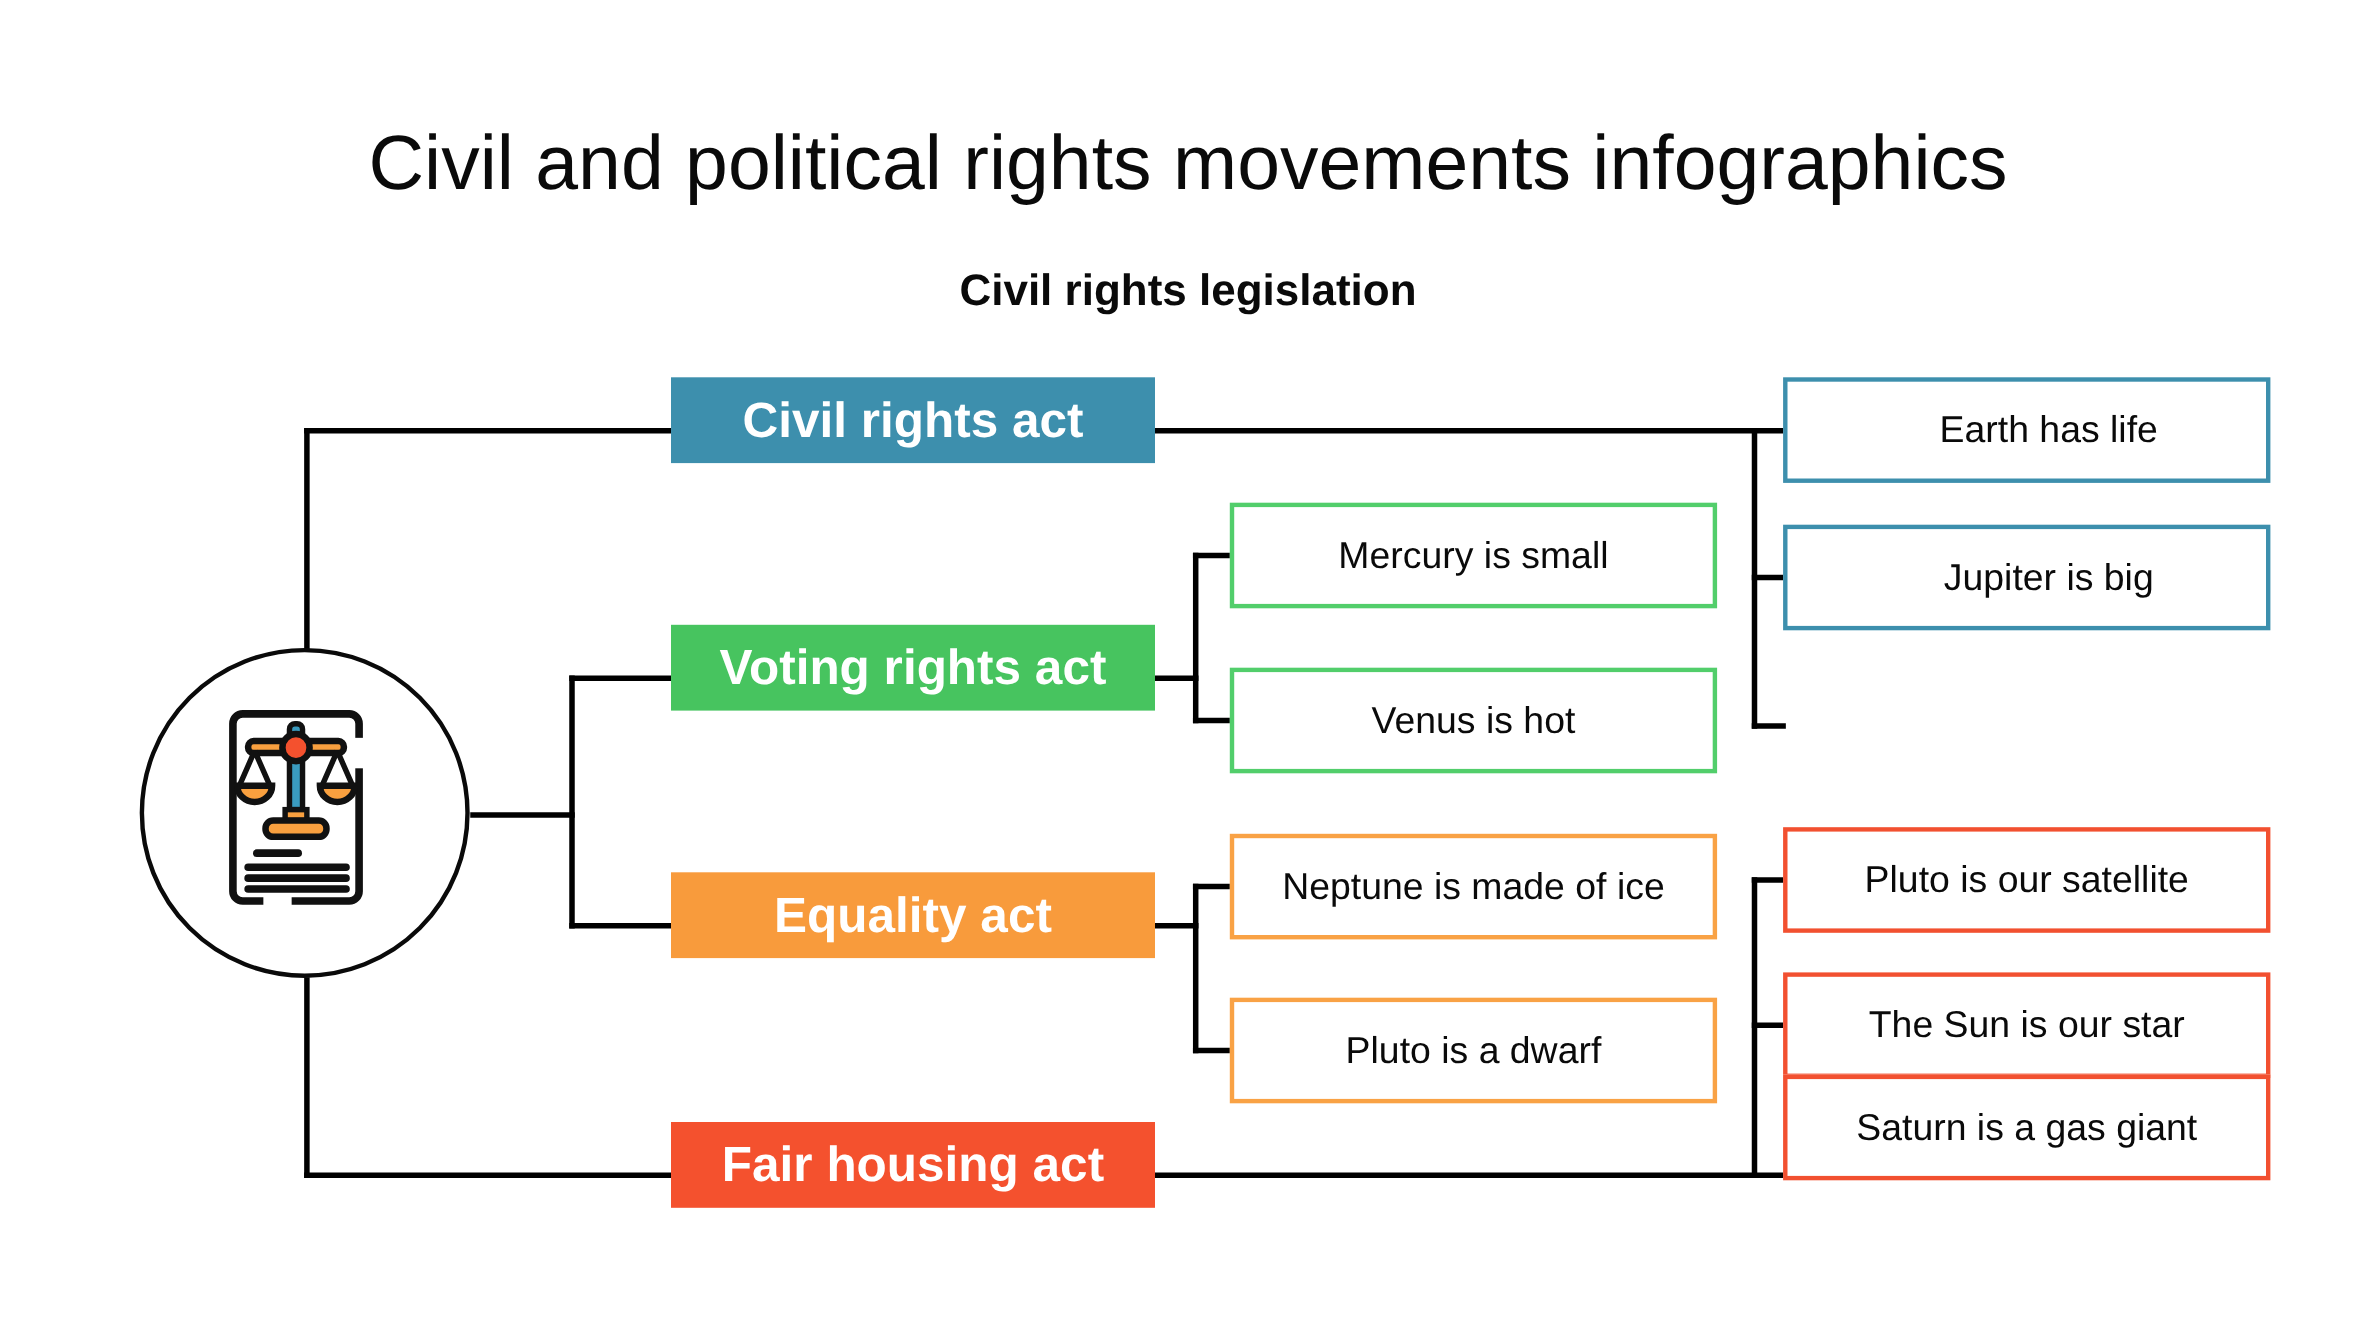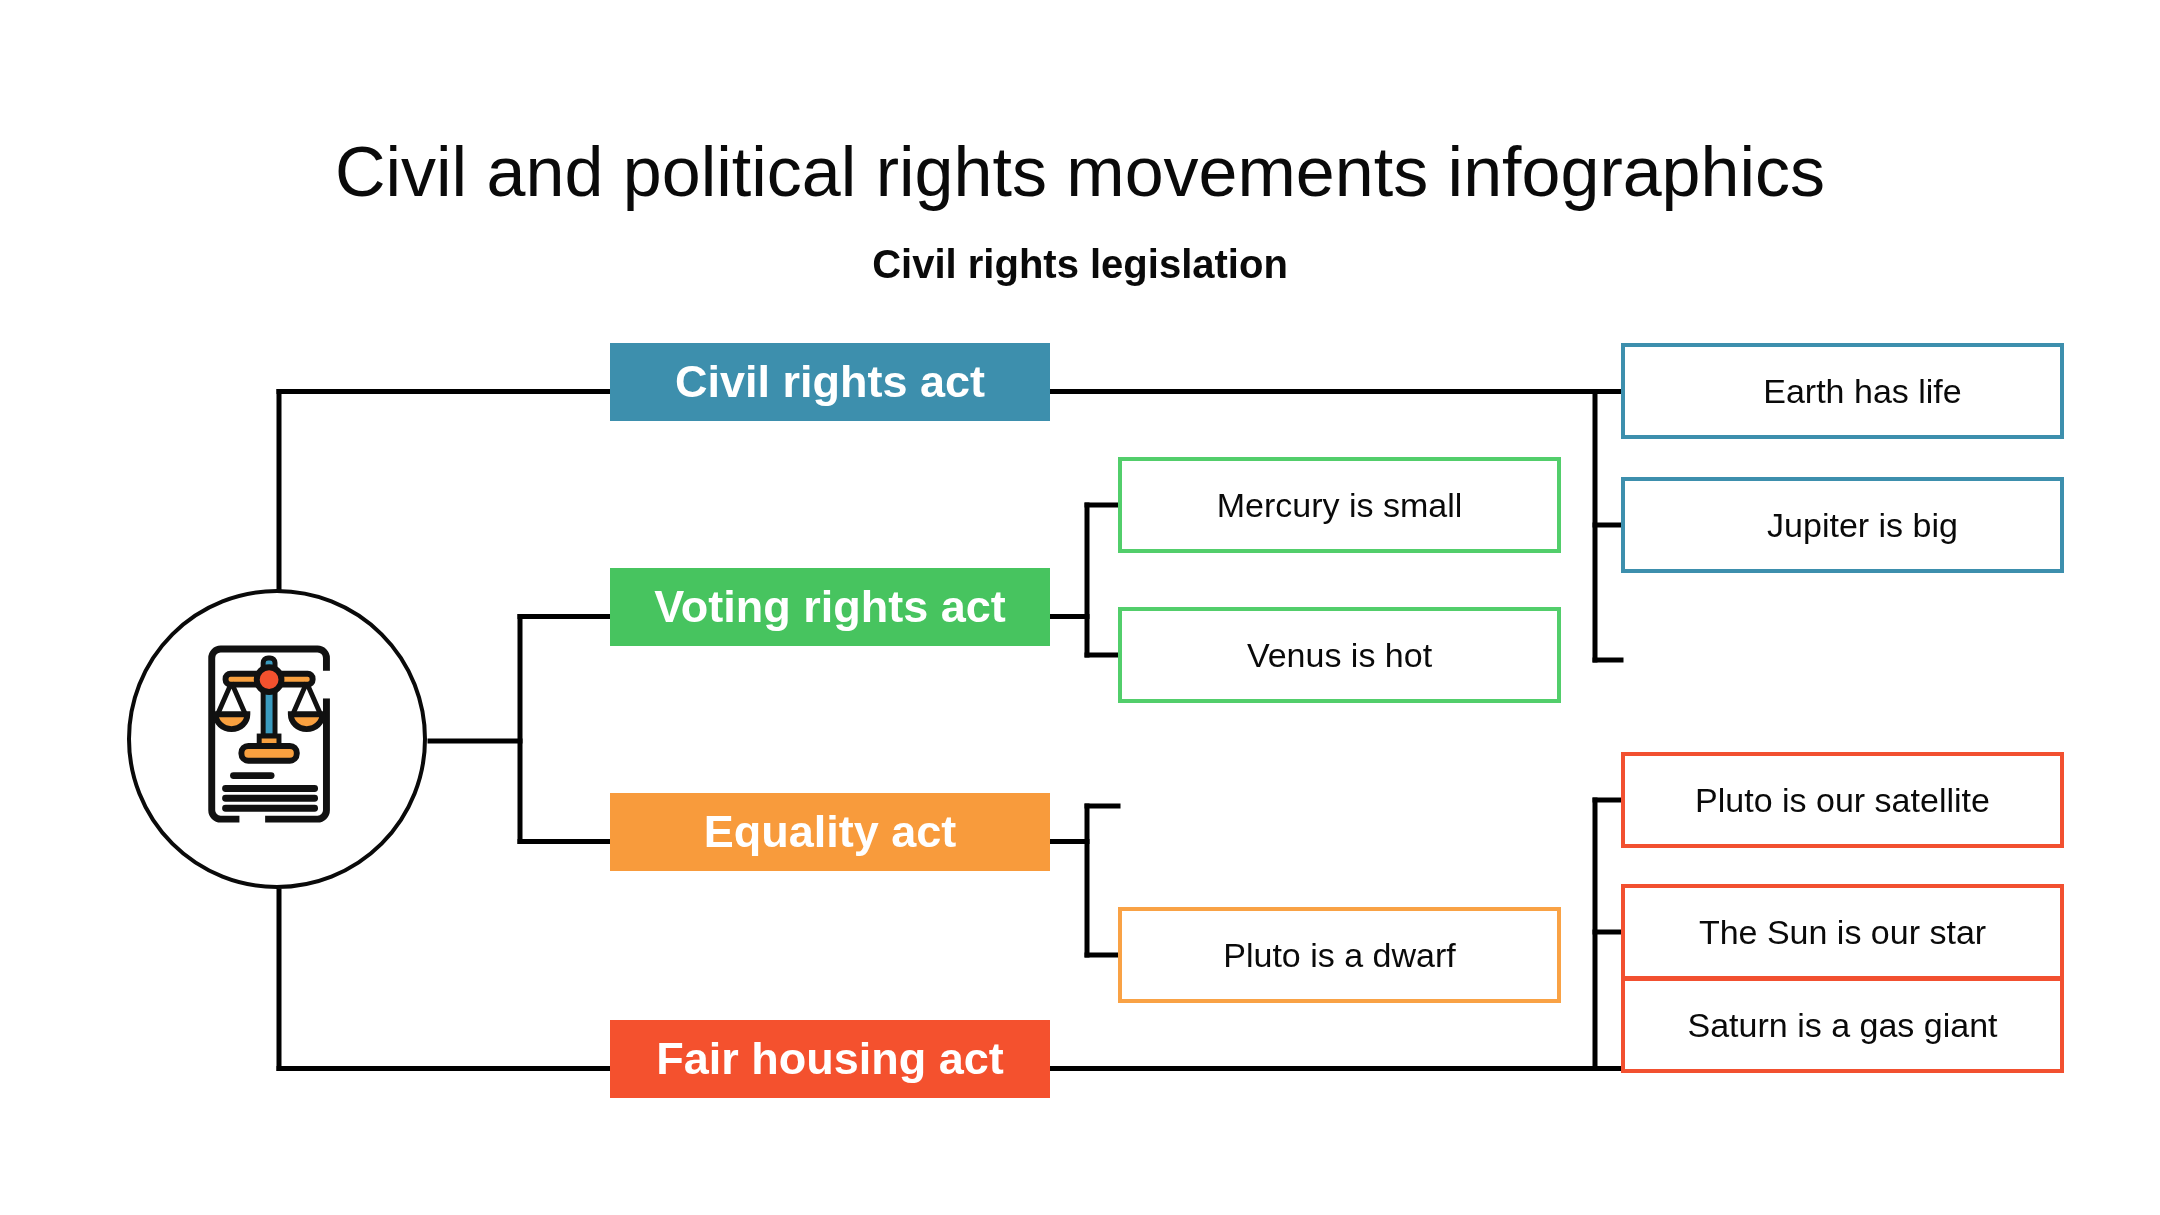--- a/index.html
+++ b/index.html
@@ -8,21 +8,20 @@
     width:2160px;height:1215px;
     background:#ffffff;
     font-family:"Liberation Sans", sans-serif;
     overflow:hidden;
   }
   .title{
     position:absolute;top:108px;left:0;width:100%;
     text-align:center;
     font-size:70px;font-weight:400;color:#0a0a0a;
     letter-spacing:0px;
-    margin-top:24px;
   }
   .subtitle{
     position:absolute;top:242px;left:0;width:100%;
     text-align:center;
     font-size:40px;font-weight:700;color:#0a0a0a;
   }
   svg.connectors{position:absolute;left:0;top:0;width:2160px;height:1215px;}
   .legend-circle{
     position:absolute;left:127px;top:589px;width:300px;height:300px;
     border:4px solid #0a0a0a;border-radius:50%;
@@ -138,20 +137,23 @@
   <div id="act-fair" class="node act red">
     <span>Fair housing act</span>
   </div>
 
   <div id="st-mercury" class="node stmt mid b-green">
     <span>Mercury is small</span>
   </div>
   <div id="st-venus" class="node stmt mid b-green">
     <span>Venus is hot</span>
   </div>
+  <div id="st-neptune" class="node stmt mid b-orange">
+    <span>Neptune is made of ice</span>
+  </div>
   <div id="st-plutodwarf" class="node stmt mid b-orange">
     <span>Pluto is a dwarf</span>
   </div>
 
   <div id="st-earth" class="node stmt right b-teal">
     <span>Earth has life</span>
   </div>
   <div id="st-jupiter" class="node stmt right b-teal">
     <span>Jupiter is big</span>
   </div>

